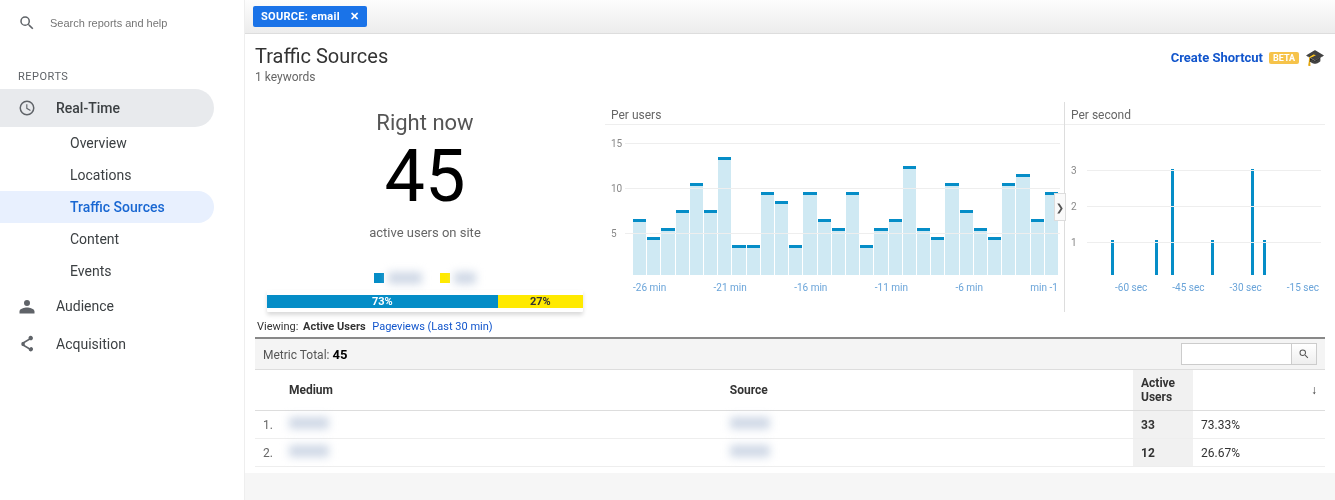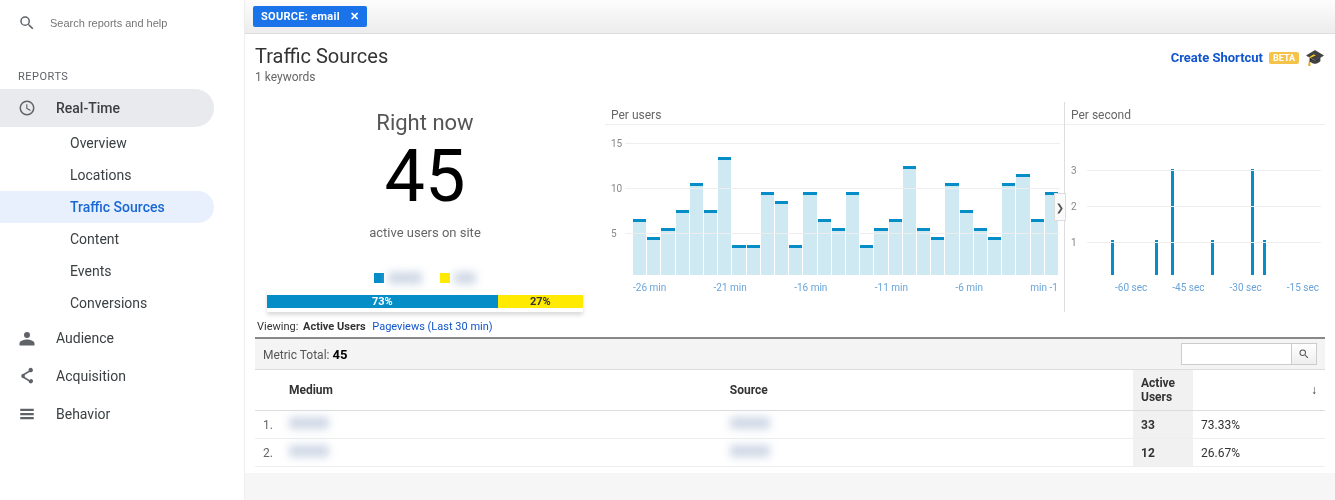--- a/index.html
+++ b/index.html
@@ -95,39 +95,32 @@
             <path d="M12 2a10 10 0 100 20 10 10 0 000-20zm0 18a8 8 0 110-16 8 8 0 010 16zm.5-13H11v6l5.2 3.1.8-1.3-4.5-2.7z"></path>
           </svg>
         <span>Real-Time</span>
       </div>
       <div id="rt-sub">
           <div class="nav-sub">Overview</div>
           <div class="nav-sub">Locations</div>
           <div class="nav-sub active">Traffic Sources</div>
           <div class="nav-sub">Content</div>
           <div class="nav-sub">Events</div>
-          <div class="nav-sub">Conversions</div>
         </div>
       <div class="nav-item">
         <svg class="icon18" viewBox="0 0 24 24">
             <path d="M12 12a4 4 0 100-8 4 4 0 000 8zm0 2c-3.3 0-10 1.7-10 5v3h20v-3c0-3.3-6.7-5-10-5z"></path>
           </svg>
         <span>Audience</span>
       </div>
       <div class="nav-item">
         <svg class="icon18" viewBox="0 0 24 24">
             <path d="M18 16a3 3 0 00-2.4 1.2l-6.7-3.9a3 3 0 000-2.6l6.7-3.9A3 3 0 1014.1 5l-6.7 3.9a3 3 0 100 6.2l6.7 3.9A3 3 0 1018 16z"></path>
           </svg>
         <span>Acquisition</span>
-      </div>
-      <div class="nav-item">
-        <svg class="icon18" viewBox="0 0 24 24">
-            <path d="M3 5h18v3H3zM3 10.5h18v3H3zM3 16h18v3H3z"></path>
-          </svg>
-        <span>Behavior</span>
       </div>
     </div>
   </aside>
 
   <main class="main">
     <div class="filterbar">
       <span class="chip">
         <span class="label">SOURCE: email</span>
         <span class="x">✕</span>
       </span>

